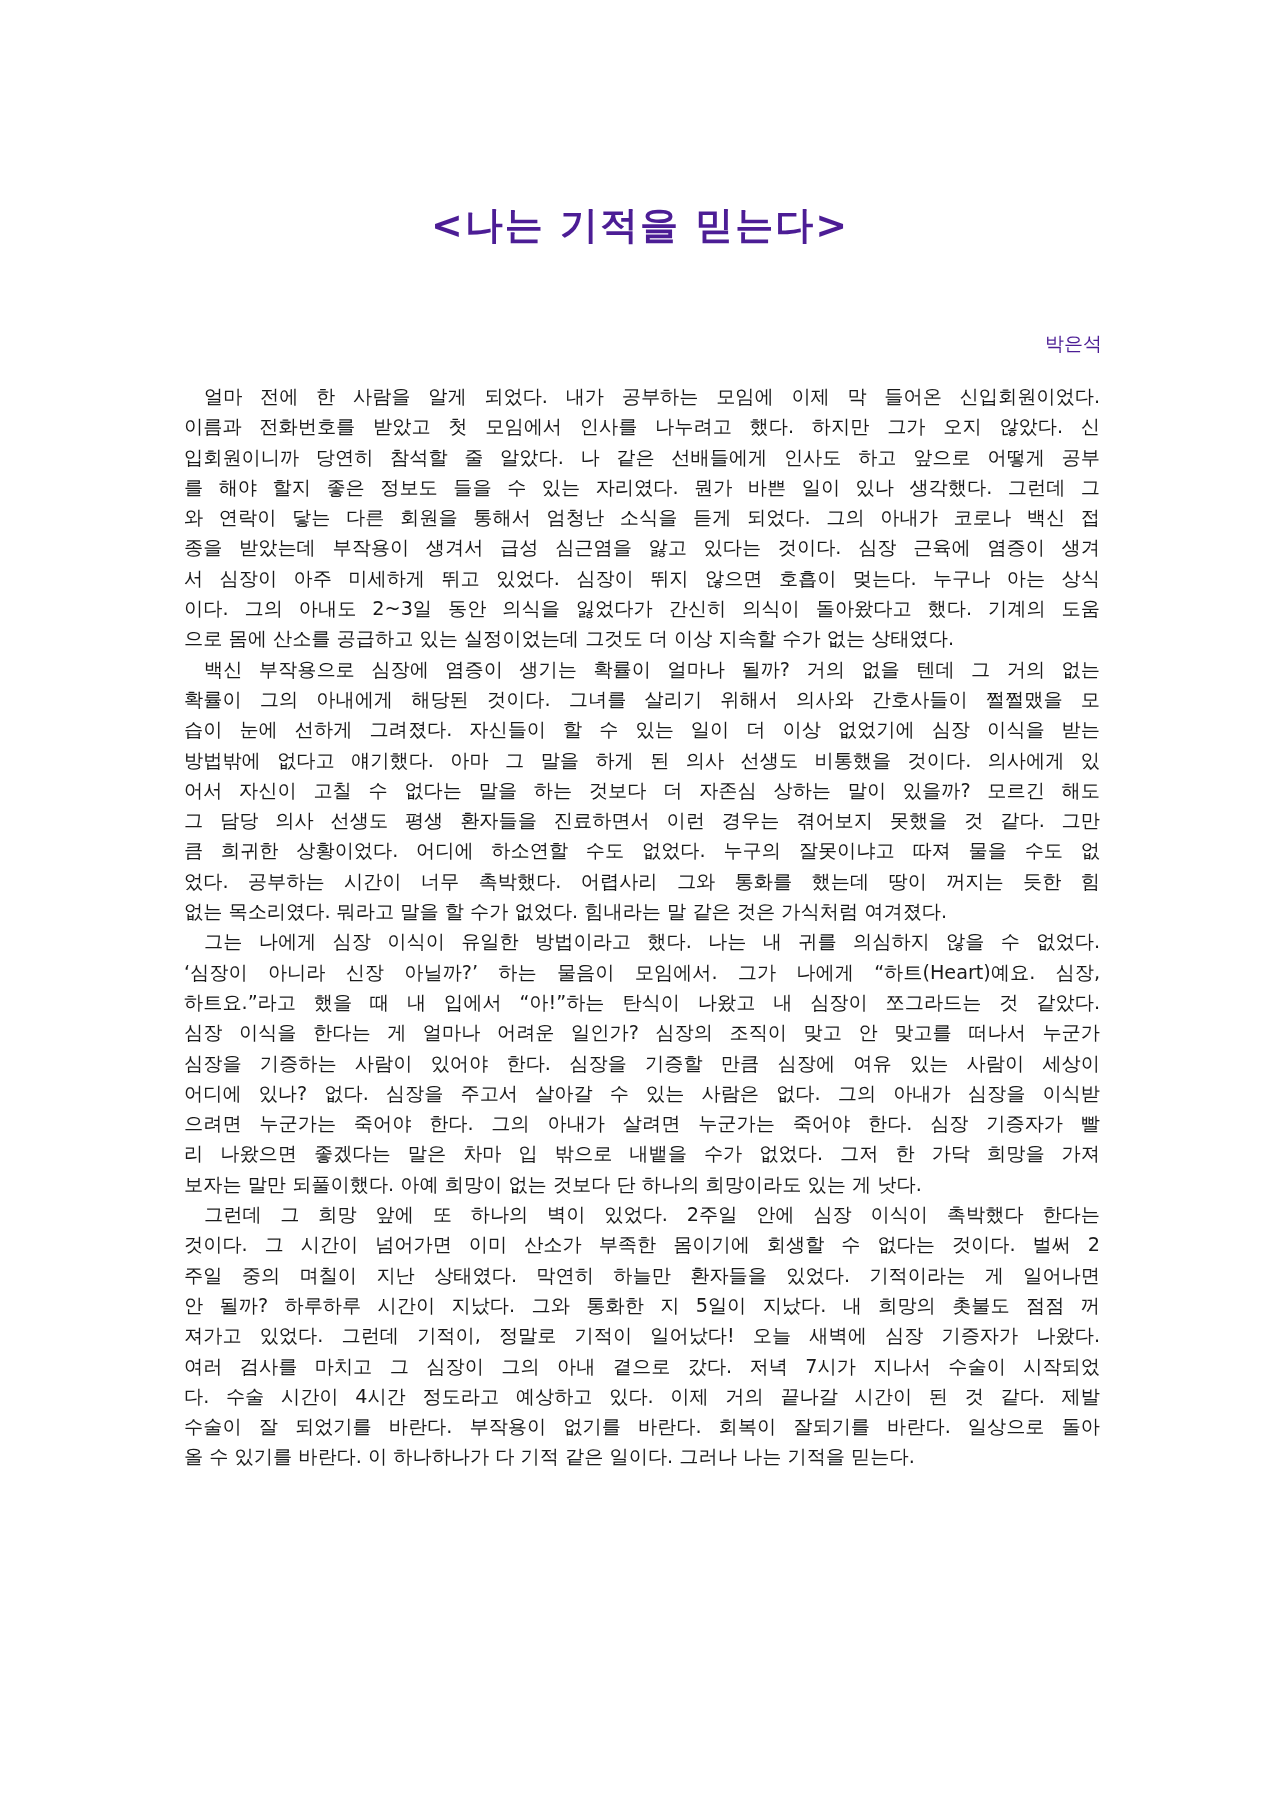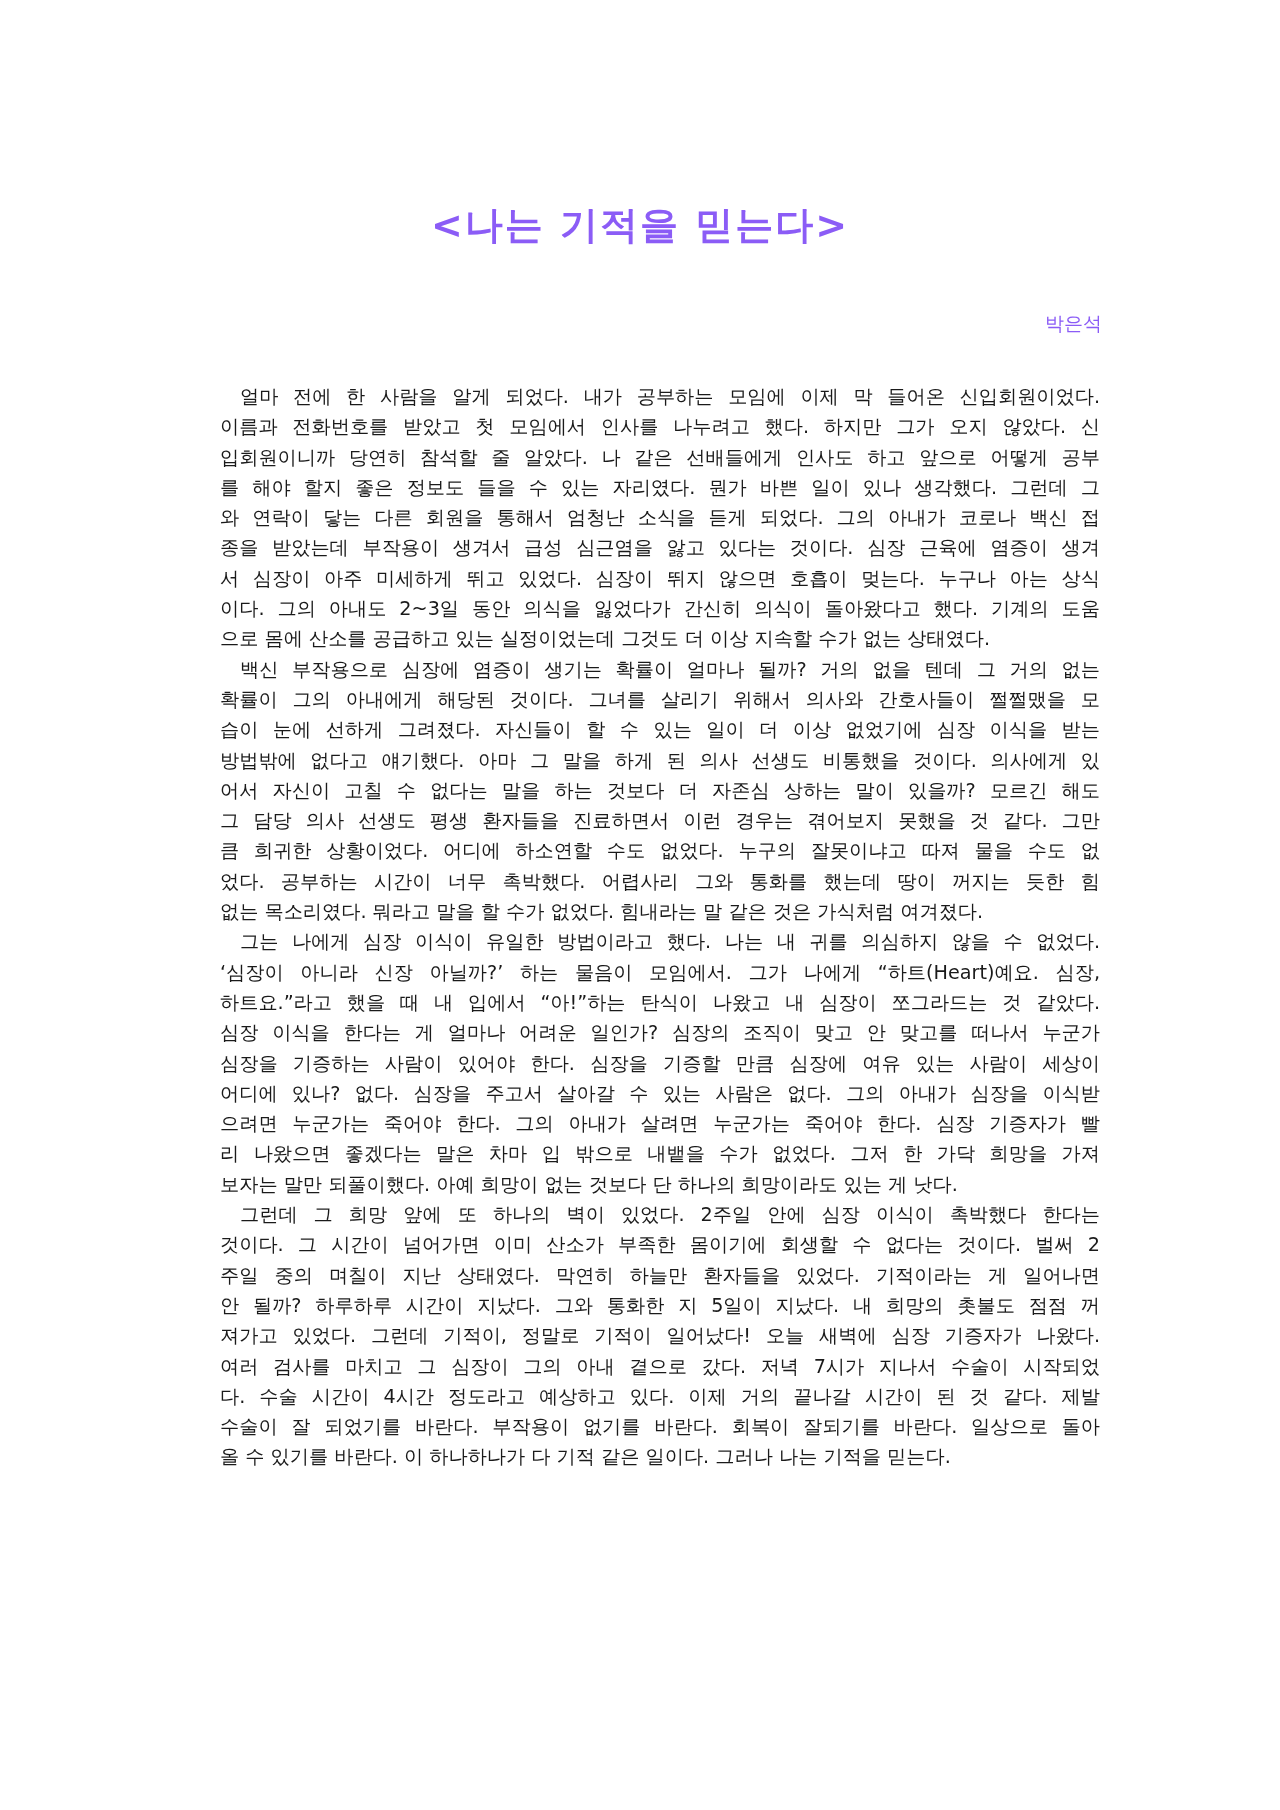--- a/index.html
+++ b/index.html
@@ -1,24 +1,24 @@
 <!DOCTYPE html>
 <html><head>
 <meta charset="utf-8">
 <style>
   html, body { margin: 0; padding: 0; background: #ffffff; }
   body { width: 1280px; height: 1810px; position: relative; overflow: hidden;
          font-family: "DejaVu Sans", "Liberation Sans", sans-serif; color: #1a1a1a; }
   .page { position: absolute; left: 0; top: 0; width: 1280px; height: 1810px; }
   .title { position: absolute; left: 0; width: 1280px; top: 200px; text-align: center;
-           font-size: 38px; font-weight: bold; letter-spacing: 2px; color: #8b5cf6; }
-  .author { position: absolute; right: 178px; top: 311px; font-size: 19px; color: #8b5cf6; }
+           font-size: 38px; font-weight: bold; letter-spacing: 2px; color: #4c1d95; }
+  .author { position: absolute; right: 178px; top: 331px; font-size: 19px; color: #4c1d95; }
   .body { position: absolute; left: 184px; top: 382px; width: 916px; }
   .line { height: 30.3px; line-height: 30.3px; font-size: 19.2px; white-space: nowrap;
-          text-align: justify; text-align-last: justify; overflow: hidden; margin-left: 36px; }
+          text-align: justify; text-align-last: justify; overflow: hidden; }
   .line.last { text-align-last: left; }
   .line.indent { padding-left: 20px; }
 </style>
 </head>
 <body>
 
 <div class="page">
   <div class="title">&lt;나는 기적을 믿는다&gt;</div>
   <div class="author">박은석</div>
   <div class="body" id="body">

